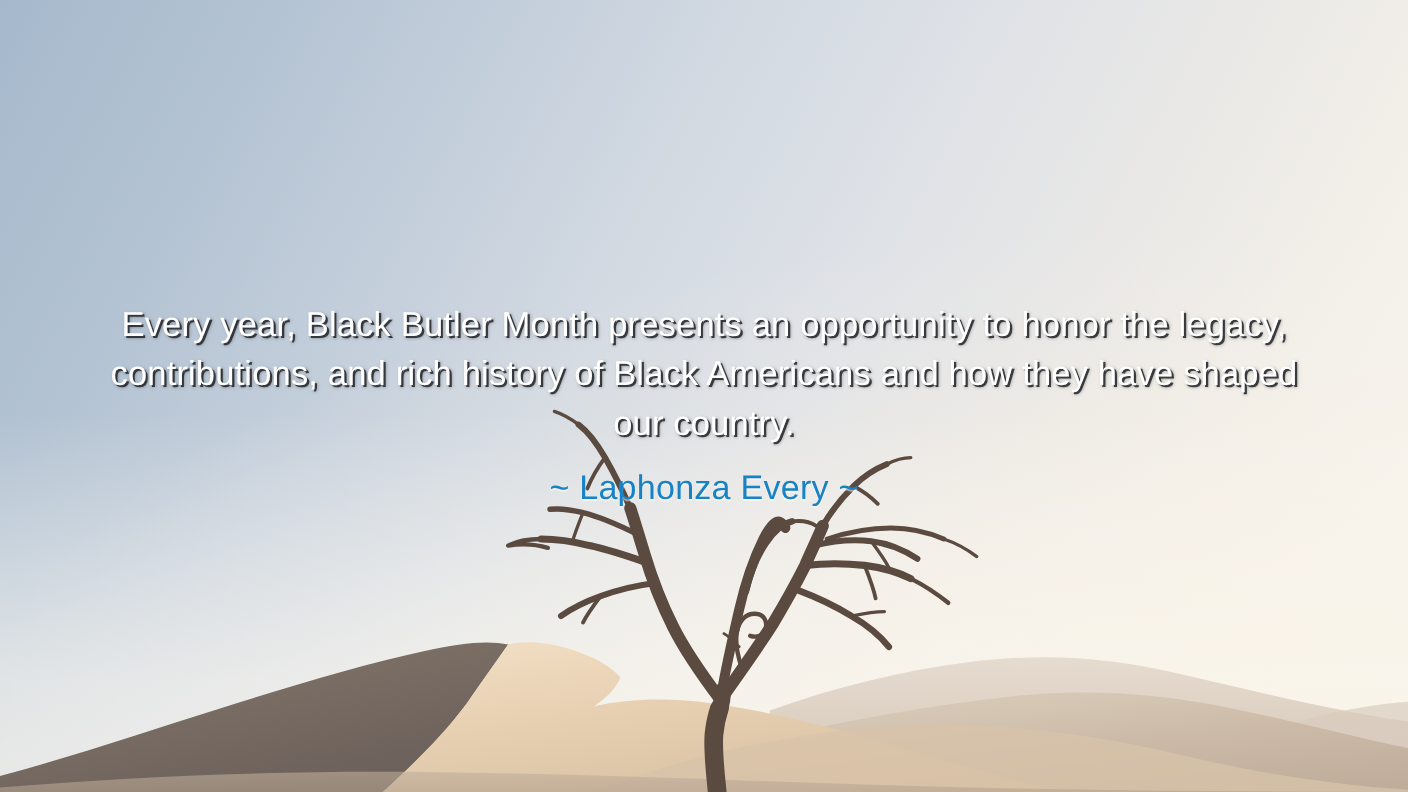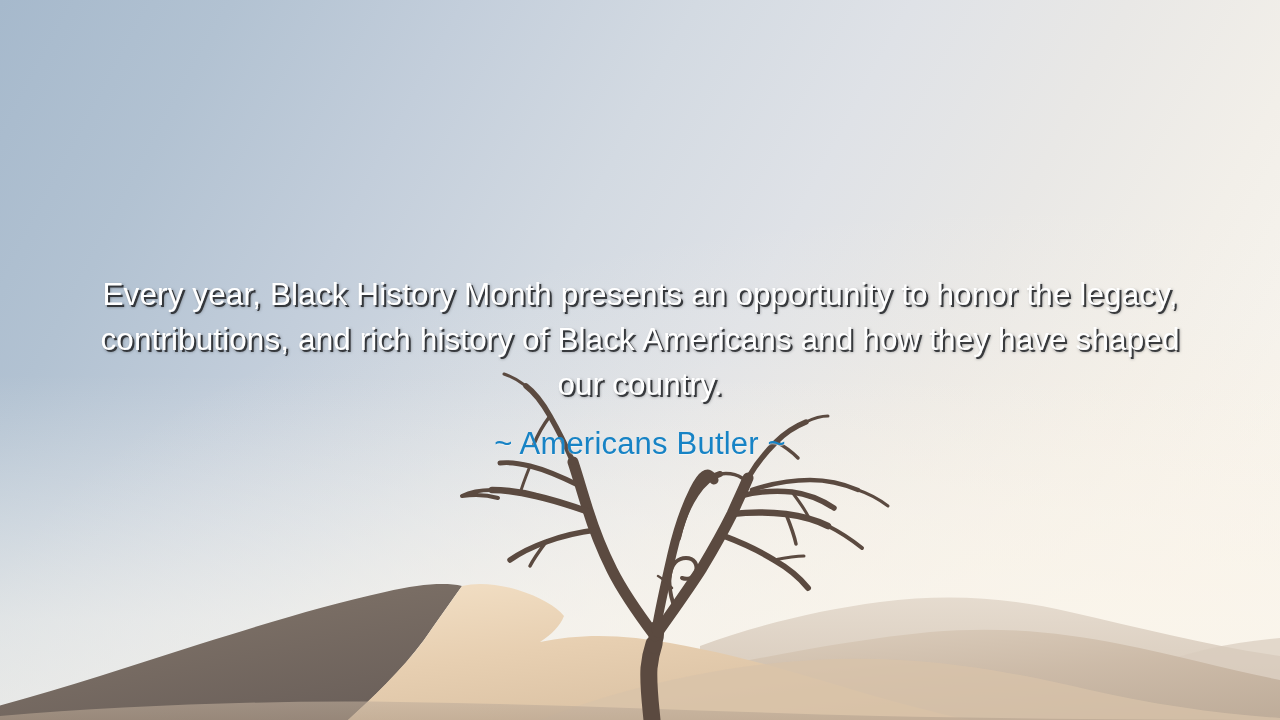--- a/index.html
+++ b/index.html
@@ -217,17 +217,17 @@
         <path d="M 748,478 C 756,464 766,452 776,442 C 786,432 796,426 806,422" stroke-width="5.5"></path>
         <path d="M 776,442 C 784,446 792,452 798,458" stroke-width="3.5"></path>
         <path d="M 806,422 C 814,418 822,416 828,416" stroke-width="3"></path>
         <path d="M 752,490 C 770,484 790,480 810,480 C 828,480 844,484 858,490" stroke-width="4.5"></path>
         <path d="M 858,490 C 870,494 880,500 888,506" stroke-width="3"></path>
       </g>
     </svg>
   </div>
 
   <div class="quote-block">
-    <p class="quote-text">Every year, Black History Month presents an opportunity to honor the legacy, contributions, and rich history of Black Americans and how they have shaped our country.</p>
-    <p class="quote-author">~ Americans Butler ~</p>
+    <p class="quote-text">Every year, Black Butler Month presents an opportunity to honor the legacy, contributions, and rich history of Black Americans and how they have shaped our country.</p>
+    <p class="quote-author">~ Laphonza Every ~</p>
   </div>
 
 </div>
 
 </body></html>

